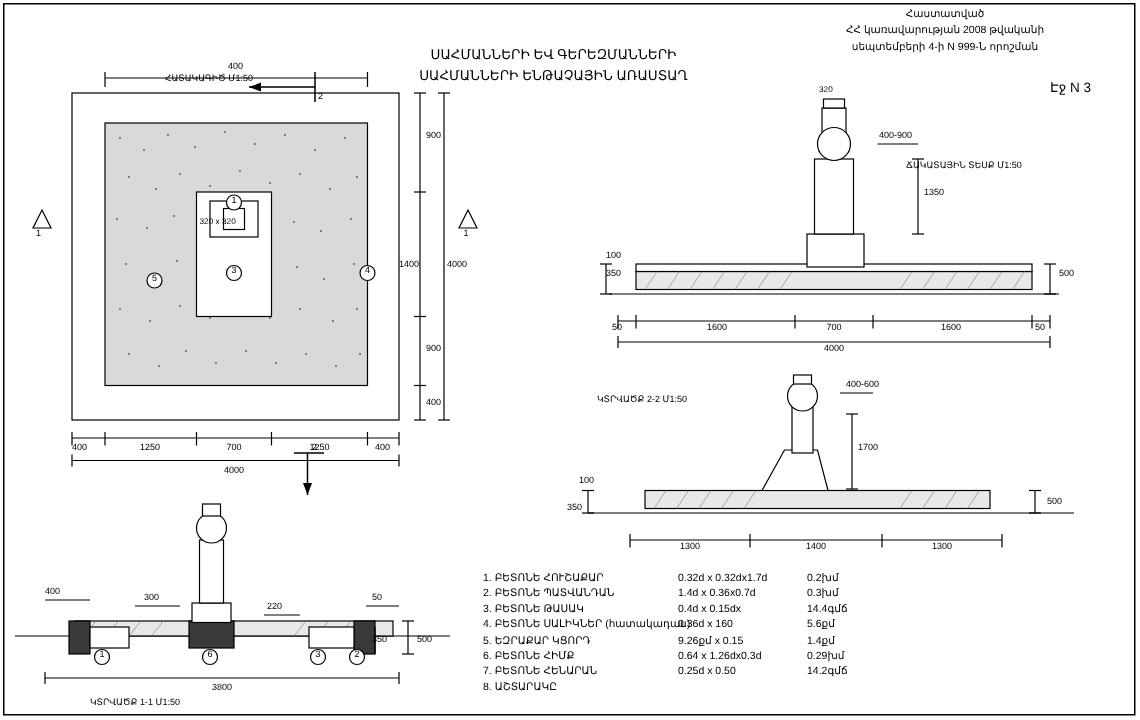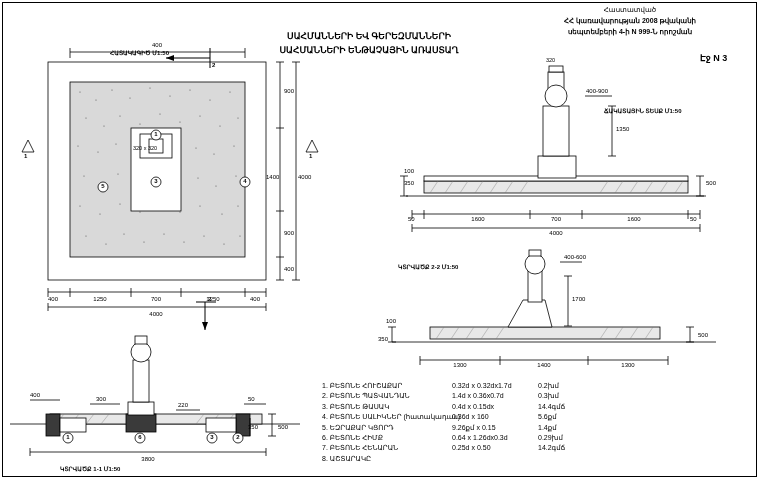--- a/index.html
+++ b/index.html
@@ -11,21 +11,21 @@
     overflow:hidden;
     position:relative;
   }
   #sheet{position:absolute;left:0;top:0;width:760px;height:480px;}
   .abs{position:absolute;}
   .txt{font-size:7px;line-height:1.05;white-space:pre;}
   .txt9{font-size:9px;}
   .txt7{font-size:7px;}
   .txt6{font-size:6px;}
   .txt5{font-size:5.5px;}
-  .bold{font-weight:bold;}
+  .bold{font-weight:normal;}
   .ctr{text-align:center;}
   svg{display:block;}
   
   #legend{position:absolute;left:322px;top:381px;width:300px;}
   #legend .row{display:flex;font-size:7px;line-height:10.4px;white-space:nowrap;}
   #legend .c1{width:130px;}
   #legend .c2{width:86px;}
   #legend .c3{width:50px;}
   
   #frame{position:absolute;left:2px;top:2px;width:755px;height:475px;border:1px solid #000;box-sizing:border-box;}

